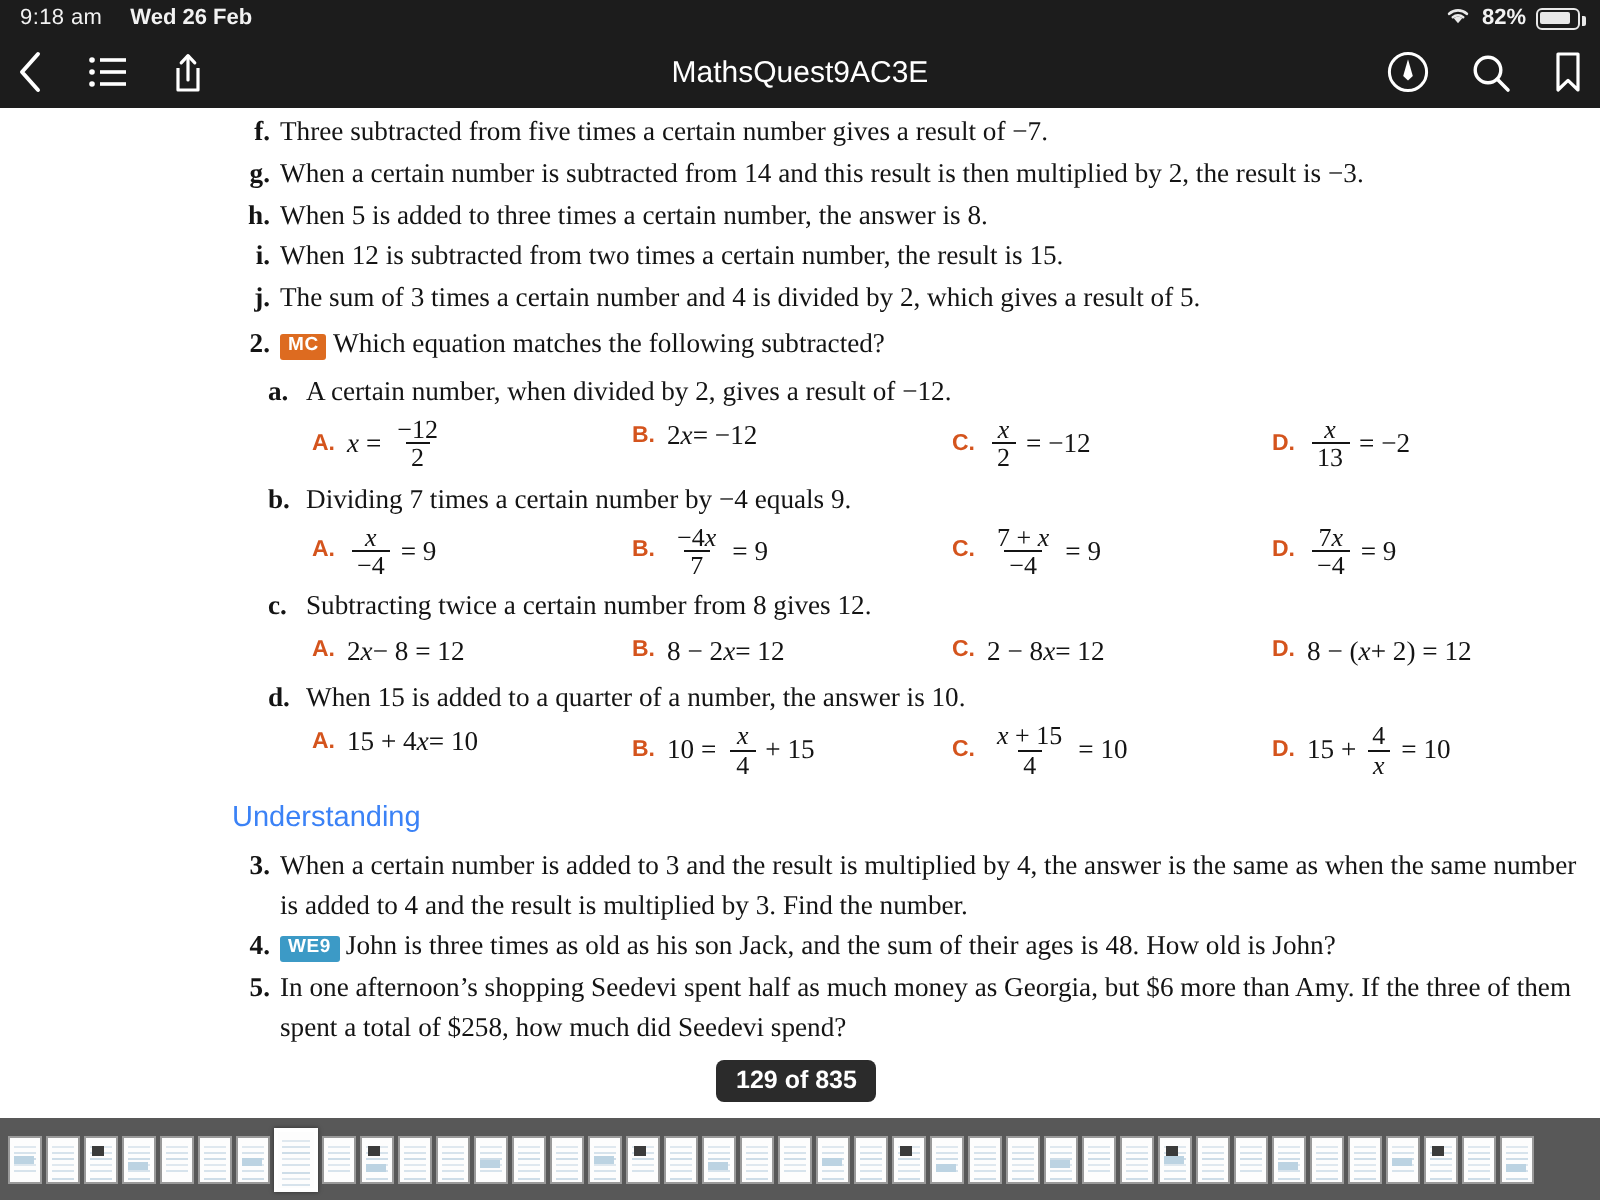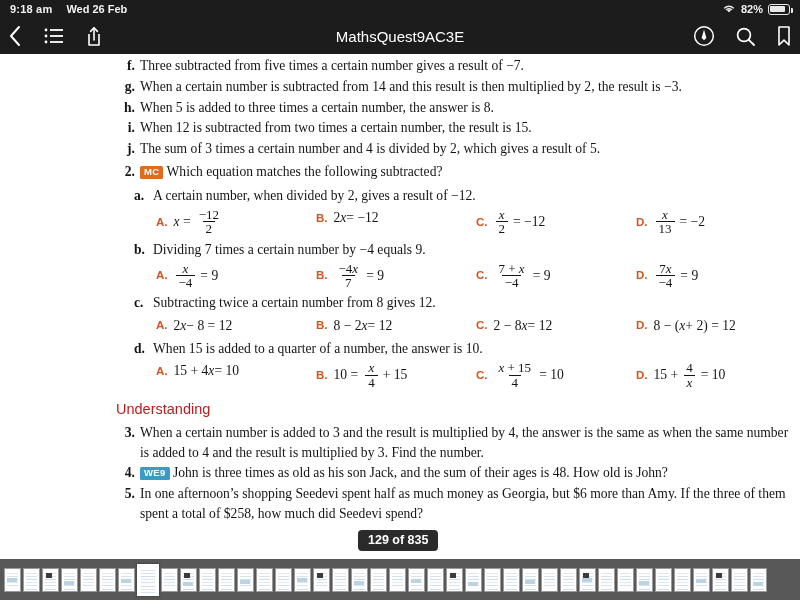--- a/index.html
+++ b/index.html
@@ -10,21 +10,21 @@
     overflow: hidden;
   }
   .app { position: relative; width: 800px; height: 600px; }
 
   
   .statusbar {
     height: 18px; background: #1c1c1c; color: #f2f2f2;
     display: flex; align-items: center; padding: 0 10px;
     font-size: 11px; font-family: "Liberation Sans", sans-serif;
   }
-  .sb-time { font-weight: bold; letter-spacing: .2px; }
+  .sb-time { font-weight: normal; letter-spacing: .2px; }
   .sb-date { margin-left: 14px; font-weight: bold; }
   .sb-right { margin-left: auto; display: flex; align-items: center; gap: 5px; }
   .sb-batt-txt { font-weight: bold; font-size: 11px; }
   .batt {
     width: 22px; height: 11px; border: 1.3px solid #e8e8e8; border-radius: 3px;
     position: relative; display: inline-block;
   }
   .batt::after {
     content:""; position:absolute; right:-3.5px; top:3px; width:2px; height:5px;
     background:#e8e8e8; border-radius:0 1px 1px 0;
@@ -97,21 +97,21 @@
   .opt-body { font-family: "Liberation Serif", serif; font-size: 13.6px; display: flex; align-items: center; }
   .opt-body i { font-style: italic; }
   .frac {
     display: inline-flex; flex-direction: column; align-items: center;
     vertical-align: middle; margin: 0 2px; line-height: 1.02;
   }
   .frac > span:first-child { padding: 0 3px 0 3px; font-size: 13px; }
   .frac > span:last-child { border-top: 1.1px solid #141414; padding: 0 3px; font-size: 13px; }
 
   .section-head {
-    color: #b91c1c; font-family: "Liberation Sans", sans-serif;
+    color: #3b82f6; font-family: "Liberation Sans", sans-serif;
     font-size: 14.5px; margin: 10px 0 4px -2px; font-weight: normal;
   }
 
   
   .page-badge {
     position: absolute; left: 358px; top: 530px;
     background: #2b2b2b; color: #fff; font-weight: bold;
     font-size: 12.5px; padding: 3px 10px 4px; border-radius: 4px;
     font-family: "Liberation Sans", sans-serif; z-index: 5;
   }

